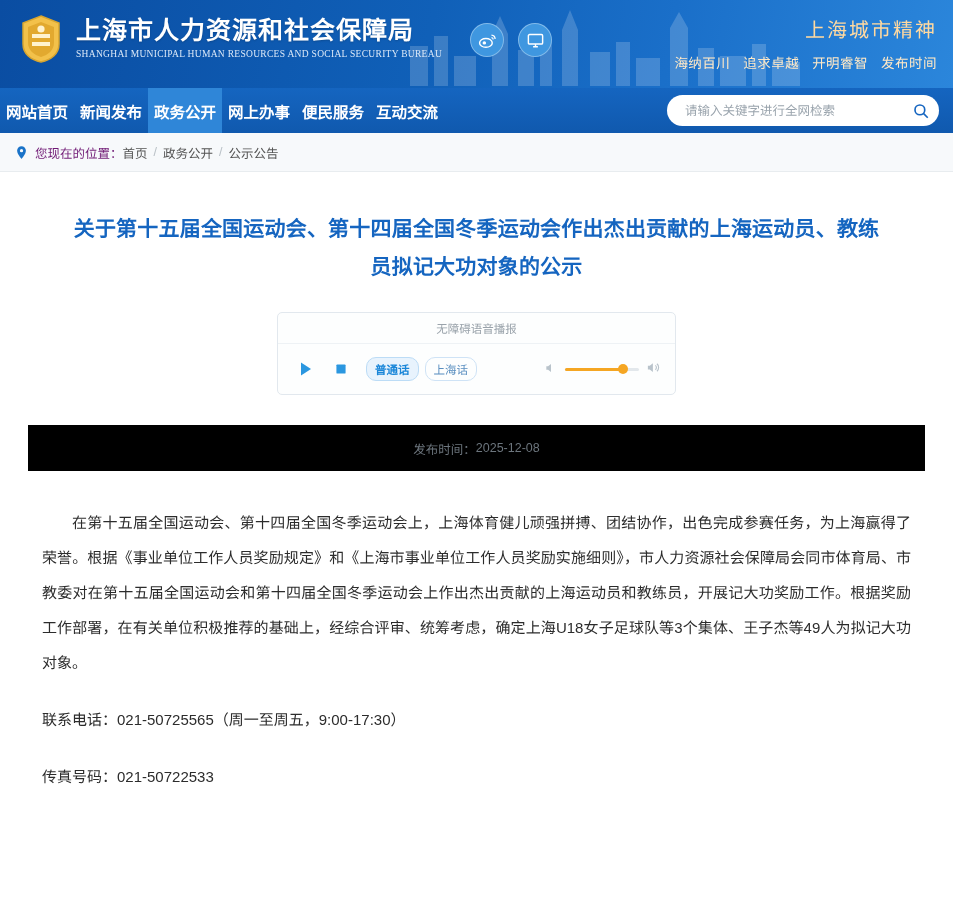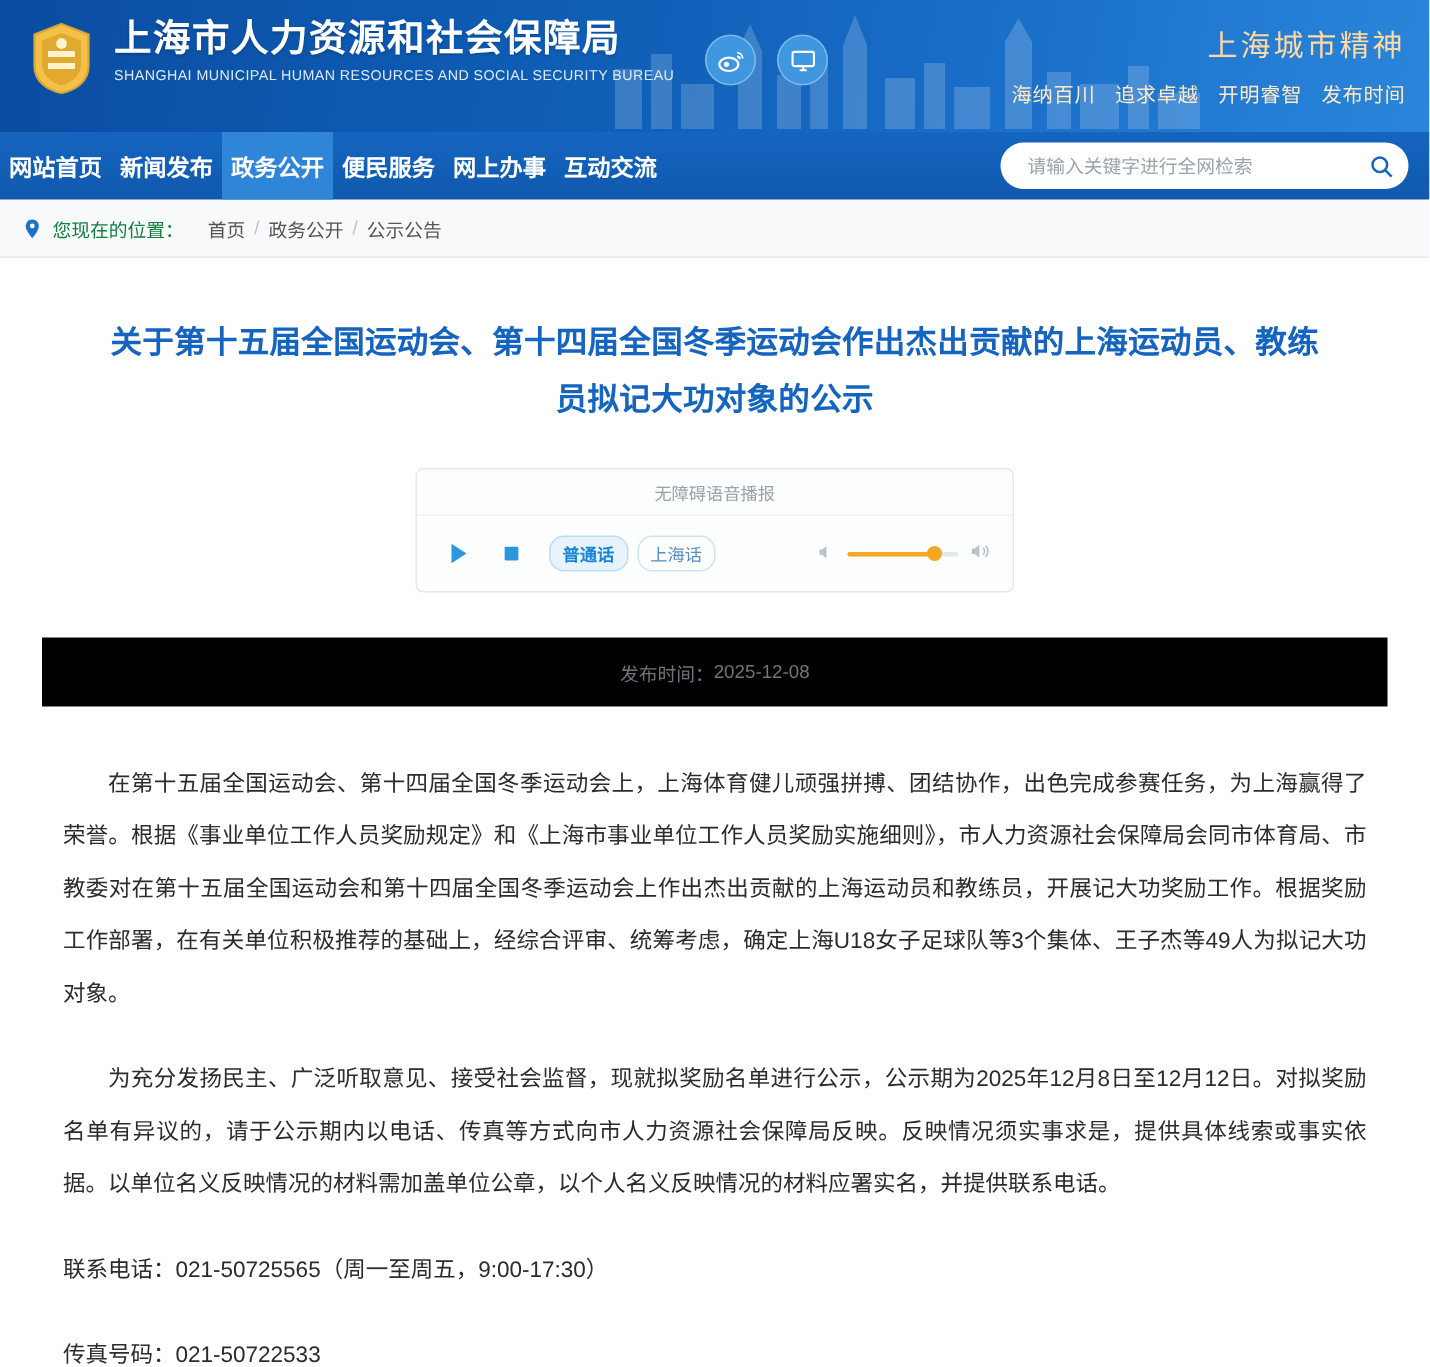--- a/index.html
+++ b/index.html
@@ -19,21 +19,21 @@
     overflow: hidden;
   }
   .header-skyline {
     position: absolute;
     left: 400px; top: 6px;
     width: 420px; height: 80px;
     opacity: .18;
   }
   .logo-wrap {
     position: absolute; left: 18px; top: 14px;
-    display: flex; gap: 12px;
+    display: flex; align-items: center; gap: 12px; font-family: Liberation Serif, serif;
   }
   .logo-mark {
     width: 46px; height: 50px;
     position: relative;
   }
   .org-names { color: #fff; line-height: 1; }
   .org-cn {
     font-size: 25px; font-weight: 700; letter-spacing: 1px;
     text-shadow: 0 1px 2px rgba(0,0,0,.18);
   }
@@ -110,21 +110,21 @@
     background: #f7f9fb;
     border-bottom: 1px solid #e8ecef;
     display: flex; align-items: center;
     padding-left: 14px;
     font-size: 12.5px; color: #555;
   }
   .pin-icon {
     width: 15px; height: 15px; margin-right: 6px;
     color: #1a73c8; display: inline-flex;
   }
-  .crumb-label { color: #15803d; margin-right: 16px; }
+  .crumb-label { color: #701a75; margin-right: 0; }
   .crumb-sep { color: #b9c0c6; margin: 0 6px; }
   .crumb-link { color: #555; cursor: pointer; }
 
   
   .article {
     width: 953px;
     padding: 0 28px;
   }
   .doc-title {
     color: #1565c0;
@@ -277,22 +277,22 @@
       <span>开明睿智</span>
       <span>发布时间</span>
     </div>
   </div>
 </div>
 
 <div class="nav">
   <div class="nav-item">网站首页</div>
   <div class="nav-item">新闻发布</div>
   <div class="nav-item active">政务公开</div>
+  <div class="nav-item">网上办事</div>
   <div class="nav-item">便民服务</div>
-  <div class="nav-item">网上办事</div>
   <div class="nav-item">互动交流</div>
 
   <div class="search-box">
     <input type="text" placeholder="请输入关键字进行全网检索" style="">
     <div class="search-btn">
       <svg width="18" height="18" viewBox="0 0 24 24" fill="none" stroke="#1565c0" stroke-width="2.2">
         <circle cx="10.5" cy="10.5" r="6.5"></circle>
         <path d="M15.5 15.5 L21 21"></path>
       </svg>
     </div>
@@ -356,18 +356,17 @@
     </div>
   </div>
 
   <div class="pub-bar">
     <span>发布时间：</span>
     <span>2025-12-08</span>
   </div>
 
   <div class="body-text">
     <p>在第十五届全国运动会、第十四届全国冬季运动会上，上海体育健儿顽强拼搏、团结协作，出色完成参赛任务，为上海赢得了荣誉。根据《事业单位工作人员奖励规定》和《上海市事业单位工作人员奖励实施细则》，市人力资源社会保障局会同市体育局、市教委对在第十五届全国运动会和第十四届全国冬季运动会上作出杰出贡献的上海运动员和教练员，开展记大功奖励工作。根据奖励工作部署，在有关单位积极推荐的基础上，经综合评审、统筹考虑，确定上海U18女子足球队等3个集体、王子杰等49人为拟记大功对象。</p>
-    <p>为充分发扬民主、广泛听取意见、接受社会监督，现就拟奖励名单进行公示，公示期为2025年12月8日至12月12日。对拟奖励名单有异议的，请于公示期内以电话、传真等方式向市人力资源社会保障局反映。反映情况须实事求是，提供具体线索或事实依据。以单位名义反映情况的材料需加盖单位公章，以个人名义反映情况的材料应署实名，并提供联系电话。</p>
     <p class="noindent">联系电话：021-50725565（周一至周五，9:00-17:30）</p>
     <p class="noindent">传真号码：021-50722533</p>
   </div>
 
 </div>
 
 </body></html>

